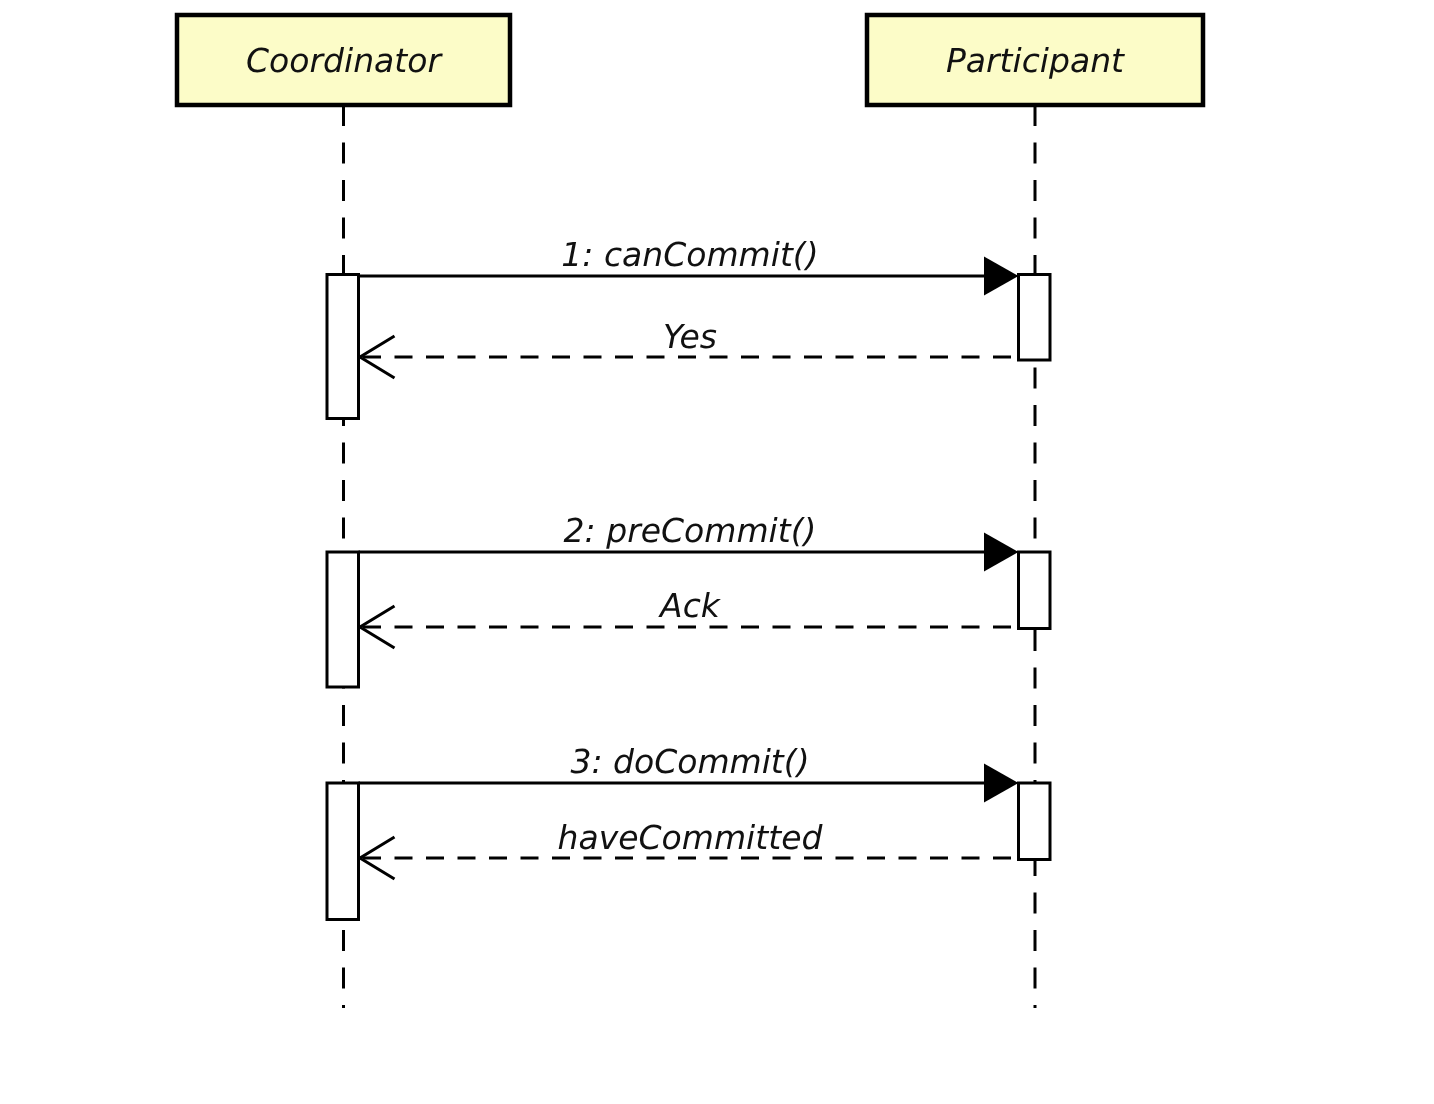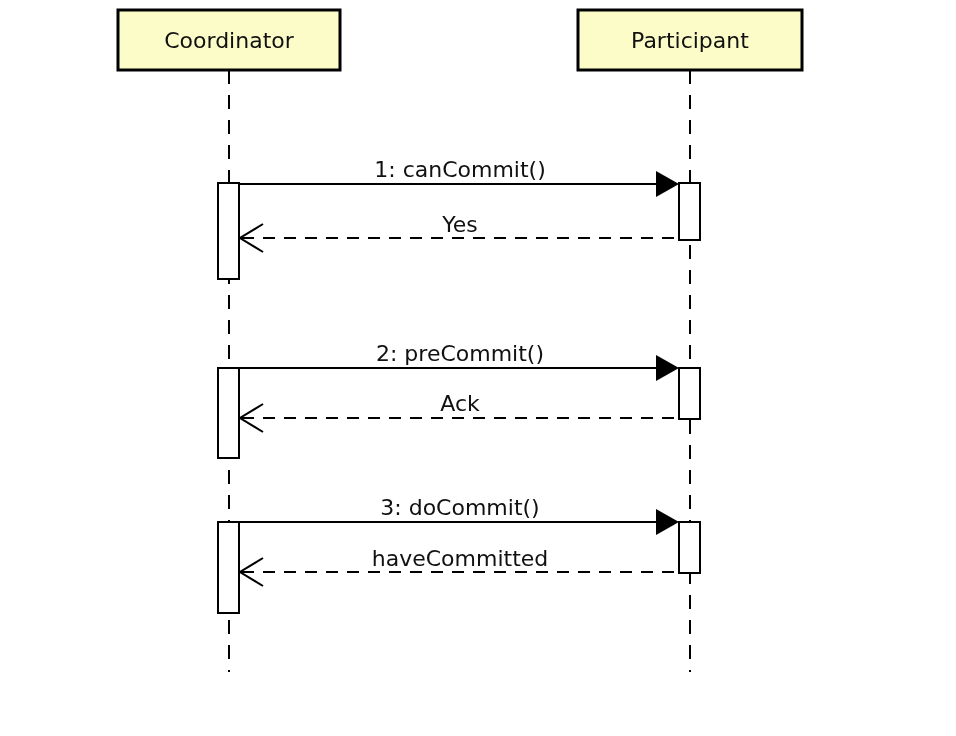--- a/index.html
+++ b/index.html
@@ -6,20 +6,21 @@
     margin: 0;
     padding: 0;
     background: #ffffff;
   }
   .canvas {
     position: relative;
     width: 956px;
     height: 736px;
     background: #ffffff;
     overflow: hidden;
+    font-style: italic;
   }
   svg {
     display: block;
   }
   .msg-label, .head-label {
     font-family: "DejaVu Sans", "Liberation Sans", sans-serif;
     fill: #111111;
   }
   .msg-label { font-size: 22px; }
   .head-label { font-size: 22px; }

